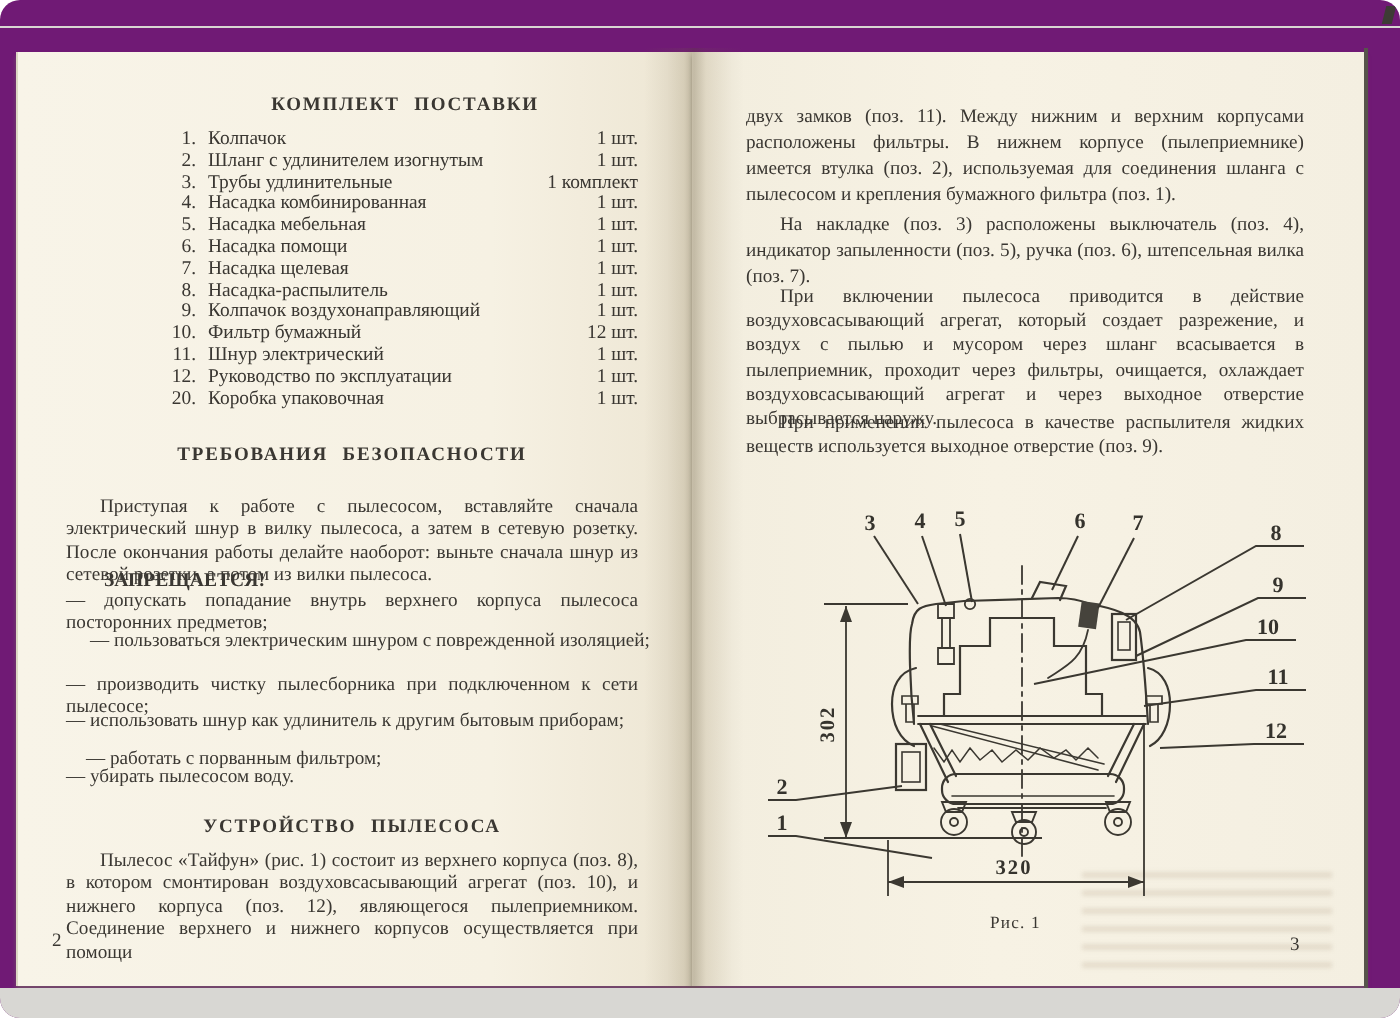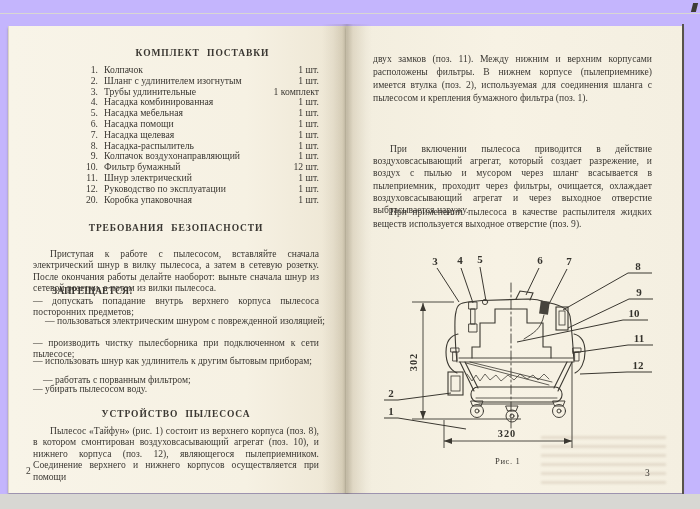--- a/index.html
+++ b/index.html
@@ -1,20 +1,21 @@
 <!DOCTYPE html>
 <html><head>
 <meta charset="utf-8">
 <style>
   html,body { margin:0; padding:0; }
   .scan {
     position:relative; width:700px; height:509px;
-    background:#c4b5fd; overflow:hidden;
+    background:#701a75; overflow:hidden;
     font-family:"Liberation Serif","DejaVu Serif",serif;
     color:#3a3732;
+    border-radius:10px;
   }
   .scanline-top { position:absolute; left:0; top:13px; width:700px; height:1px; background:#d8d7d2; }
   .corner-artifact { position:absolute; left:692px; top:3px; width:5px; height:9px; background:#3d3b35; transform:skewX(-14deg); }
   .bottom-band { position:absolute; left:0; top:494px; width:700px; height:15px; background:#d8d7d3; }
   .book-edge { position:absolute; left:682px; top:24px; width:2px; height:470px; background:#57544b; }
 
   .page { position:absolute; top:26px; height:467px; box-shadow:0 2px 2px rgba(120,115,100,.55); }
   .page-left {
     left:8px; width:338px;
     background:linear-gradient(90deg,#f8f4e8 0%,#f6f1e3 70%,#eee7d5 96%,#e3dbc5 100%);
@@ -143,20 +144,21 @@
 
     <div class="abs title" style="left:24px; top:383px; width:286px;">УСТРОЙСТВО ПЫЛЕСОСА</div>
 
     <p class="abs para indent" style="left:24px; top:399px; width:286px; line-height:11.4px;">Пылесос «Тайфун» (рис. 1) состоит из верхнего корпуса (поз. 8), в котором смонтирован воздуховсасывающий агрегат (поз. 10), и нижнего корпуса (поз. 12), являющегося пылеприемником. Соединение верхнего и нижнего корпусов осуществляется при помощи</p>
 
     <div class="abs pagenum" style="left:17px; top:440px;">2</div>
   </div>
 
   <div class="page page-right">
     <p class="abs para rp" style="left:27px; top:26px; width:279px;">двух замков (поз. 11). Между нижним и верхним корпусами расположены фильтры. В нижнем корпусе (пылеприемнике) имеется втулка (поз. 2), используемая для соединения шланга с пылесосом и крепления бумажного фильтра (поз. 1).</p>
+    <p class="abs para rp indent" style="left:27px; top:80px; width:279px;">На накладке (поз. 3) расположены выключатель (поз. 4), индикатор запыленности (поз. 5), ручка (поз. 6), штепсельная вилка (поз. 7).</p>
     <p class="abs para indent" style="left:27px; top:117px; width:279px; line-height:12.2px;">При включении пылесоса приводится в действие воздуховсасывающий агрегат, который создает разрежение, и воздух с пылью и мусором через шланг всасывается в пылеприемник, проходит через фильтры, очищается, охлаждает воздуховсасывающий агрегат и через выходное отверстие выбрасывается наружу.</p>
     <p class="abs para indent" style="left:27px; top:180px; width:279px; line-height:11.6px;">При применении пылесоса в качестве распылителя жидких веществ используется выходное отверстие (поз. 9).</p>
 
     <div class="ghost" style="left:195px; top:410px; width:125px; height:50px;"></div>
 
     <svg class="abs" style="left:32px; top:222px;" width="306" height="204" viewBox="378 248 306 204">
       <g stroke="#3b3831" fill="none" stroke-width="1.1" stroke-linecap="round">
 
         <path d="M511,283 V429" stroke-dasharray="9 3 2 3" stroke-width=".9"></path>
 

